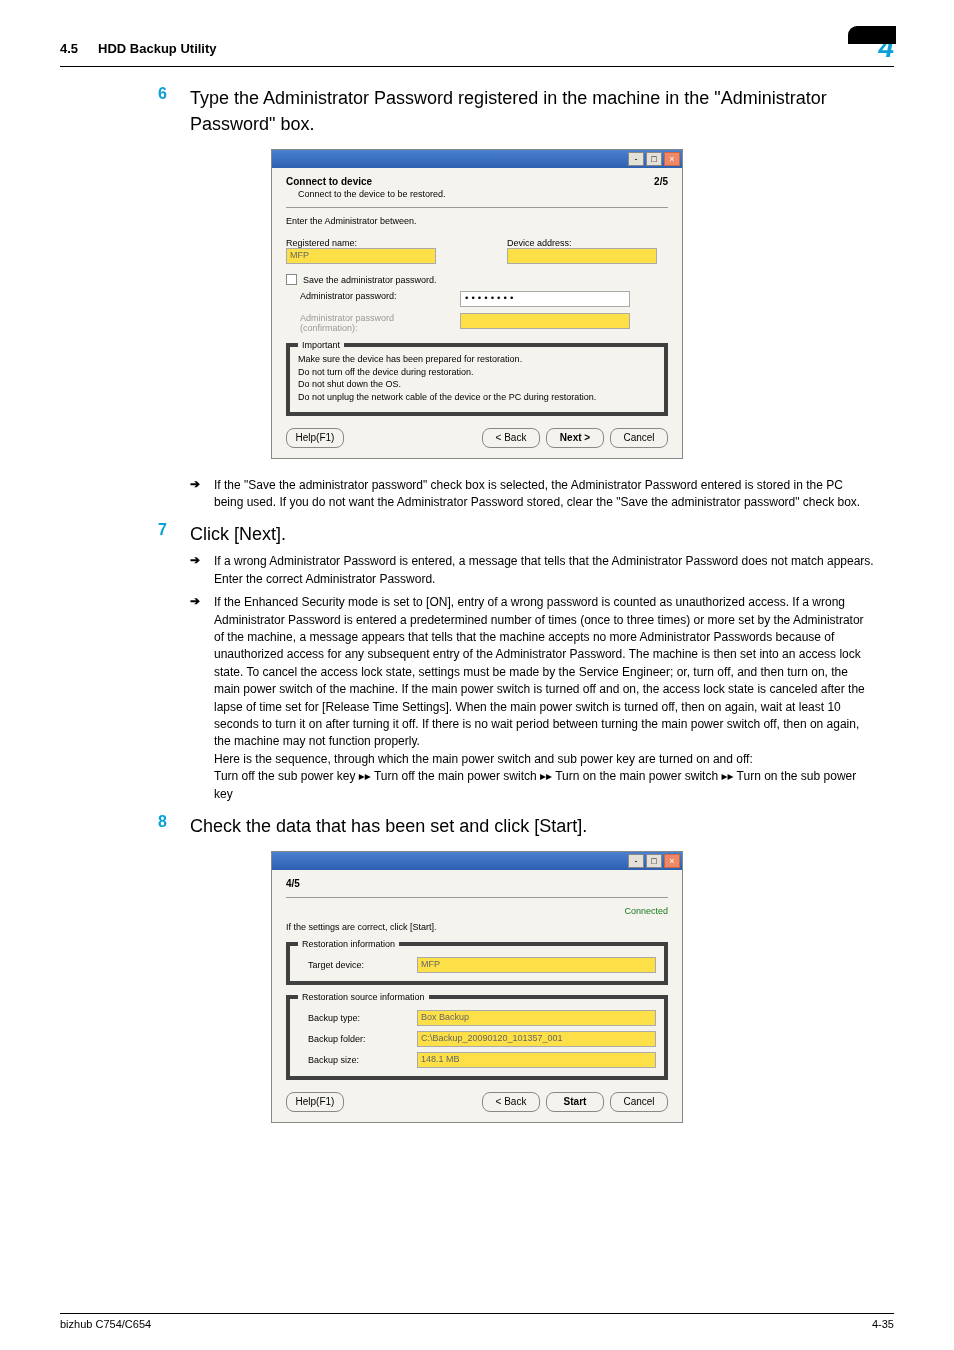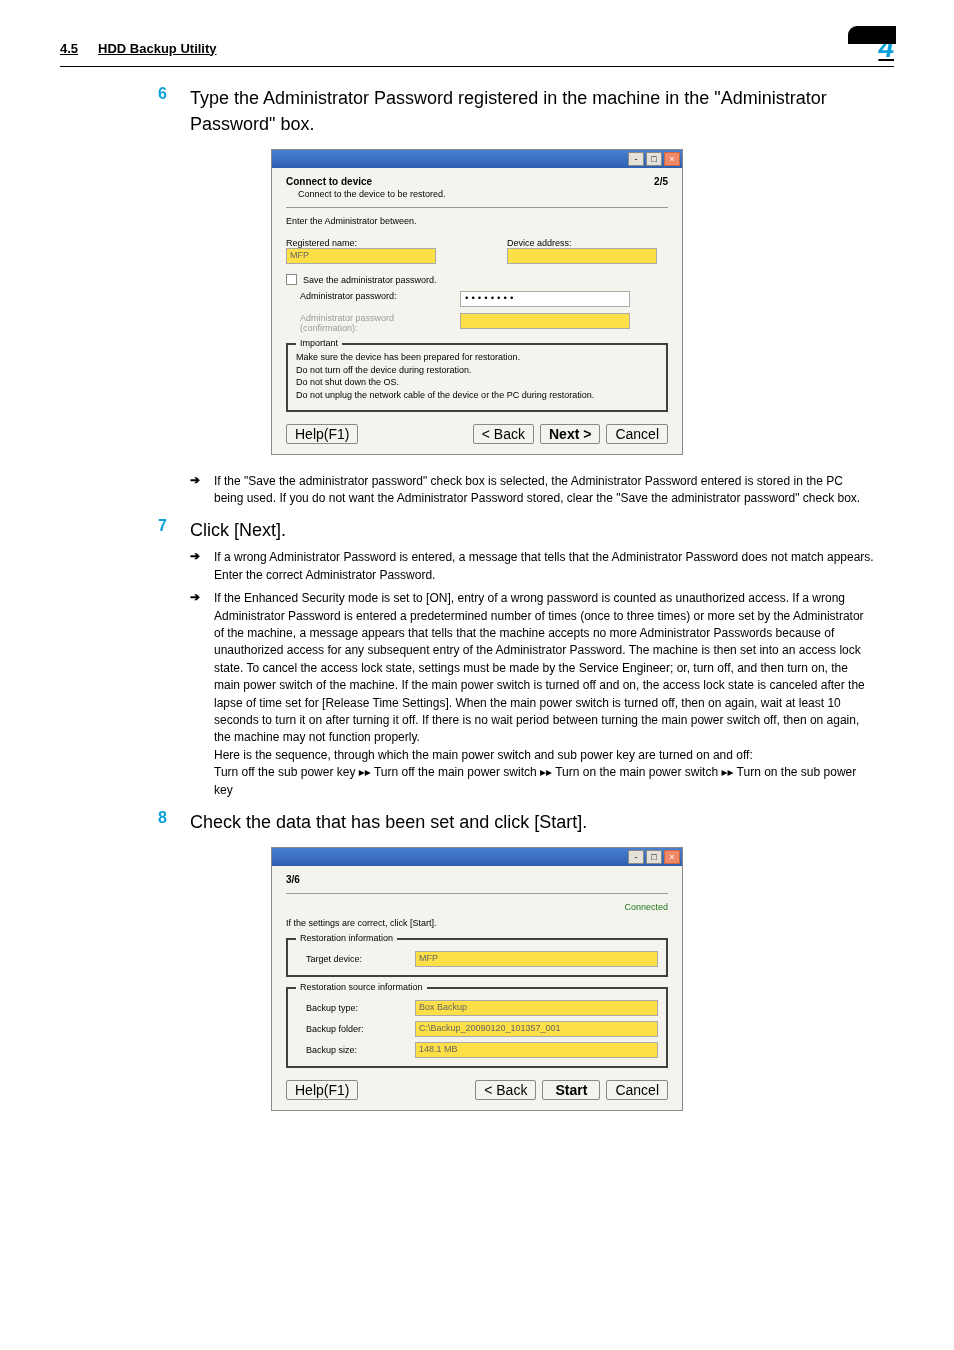--- a/index.html
+++ b/index.html
@@ -1,18 +1,18 @@
 <!DOCTYPE html>
 <html><head>
 <meta charset="utf-8">
 <style>
   * { box-sizing: border-box; margin: 0; padding: 0; }
   html, body { width: 954px; background: #fff; font-family: Arial, Helvetica, sans-serif; color: #000; }
   .page { width: 954px; height: 1350px; padding: 32px 60px 20px 60px; position: relative; }
-  .section-row { display: flex; align-items: center; justify-content: space-between; margin-bottom: 2px; text-decoration: underline; }
+  .section-row { display: flex; align-items: center; justify-content: space-between; margin-bottom: 2px; }
   .section-left { display: flex; align-items: baseline; gap: 20px; }
   .sec-num { font-size: 13px; font-weight: bold; }
   .sec-title { font-size: 13px; font-weight: bold; }
   .big-4 { font-size: 28px; color: #0aa0d8; font-weight: bold; font-style: italic; }
   .corner-bar { width: 48px; height: 18px; background: #000; position: absolute; top: 26px; right: 58px; border-top-left-radius: 9px; }
   .rule { border: none; border-top: 1px solid #000; margin-top: 2px; margin-bottom: 18px; }
   .step-row { display: flex; gap: 18px; margin-left: 98px; margin-right: 10px; }
   .step-num { color: #0aa0d8; font-size: 16px; font-weight: bold; width: 14px; flex-shrink: 0; }
   .step-body { font-size: 18px; line-height: 1.45; flex: 1; }
   .bullet-row { display: flex; gap: 10px; margin-left: 130px; margin-right: 20px; margin-top: 6px; }
@@ -31,25 +31,25 @@
   .dlg-sep { border: none; border-top: 1px solid #999; margin: 8px 0; }
   .dlg-label { font-size: 9px; margin-top: 6px; }
   .dlg-cols { display: flex; gap: 60px; margin-top: 6px; }
   .dlg-input { height: 16px; border: 1px solid #aaa; background: #fff; font-size: 9px; padding: 1px 3px; }
   .dlg-input.ro { background: #fde047; color: #666; }
   .chk-row { display: flex; align-items: center; gap: 6px; margin-top: 10px; font-size: 9px; }
   .chk { width: 11px; height: 11px; border: 1px solid #888; background: #fff; }
   .pw-row { display: flex; align-items: flex-start; gap: 10px; margin-top: 6px; margin-left: 14px; }
   .pw-row .lab { width: 150px; font-size: 9px; }
   .pw-row .lab.dim { color: #9a9a9a; }
-  .fieldset { border: 2px solid #404040; margin-top: 10px; padding: 6px 8px 8px 8px; position: relative; }
+  .fieldset { border: 4px solid #404040; margin-top: 10px; padding: 6px 8px 8px 8px; position: relative; }
   .legend { position: absolute; top: -7px; left: 8px; background: #f4f3ee; padding: 0 4px; font-size: 9px; }
   .fieldset .line { font-size: 9px; line-height: 1.4; }
   .dlg-footer { display: flex; justify-content: space-between; align-items: center; margin-top: 12px; }
-  .dlg-btn { height: 20px; min-width: 58px; border: 1px solid #888; background: #f4f3ee; font-size: 14px; padding: 0 8px; text-align: center; line-height: 18px; border-radius: 2px; }
+  .dlg-btn { height: 20px; min-width: 58px; border: 1px solid #888; background: #f4f3ee; font-size: 10px; padding: 0 8px; text-align: center; line-height: 18px; border-radius: 8px; }
   .dlg-btn.primary { font-weight: bold; }
   .kv-row { display: flex; align-items: center; gap: 19px; margin-top: 5px; margin-left: 10px; }
   .kv-row .k { width: 90px; font-size: 9px; }
   .kv-row .v { flex: 1; }
   .page-footer { position: absolute; left: 60px; right: 60px; bottom: 20px; }
   .foot-rule { border: none; border-top: 1px solid #000; margin-bottom: 4px; }
   .foot-row { display: flex; justify-content: space-between; font-size: 11px; }
 </style>
 </head>
 <body>
@@ -157,21 +157,21 @@
 
   <div class="dialog-wrap">
     <div class="dialog">
       <div class="dlg-title">
         <div class="tbtn">-</div>
         <div class="tbtn">□</div>
         <div class="tbtn close">×</div>
       </div>
       <div class="dlg-body">
         <div class="dlg-head">
-          <div class="dlg-stepno">3/6</div>
+          <div class="dlg-stepno">4/5</div>
         </div>
         <hr class="dlg-sep">
         <div style="text-align:right; font-size:9px; color:#1a7a1a;">Connected</div>
         <div class="dlg-label">If the settings are correct, click [Start].</div>
 
         <div class="fieldset">
           <div class="legend">Restoration information</div>
           <div class="kv-row">
             <div class="k">Target device:</div>
             <div class="v dlg-input ro">MFP</div>
@@ -199,13 +199,20 @@
           <div style="display:flex; gap:6px;">
             <div class="dlg-btn">&lt; Back</div>
             <div class="dlg-btn primary">Start</div>
             <div class="dlg-btn">Cancel</div>
           </div>
         </div>
       </div>
     </div>
   </div>
 
+  <div class="page-footer">
+    <hr class="foot-rule">
+    <div class="foot-row">
+      <span>bizhub C754/C654</span>
+      <span>4-35</span>
+    </div>
+  </div>
 </div>
 
 </body></html>

